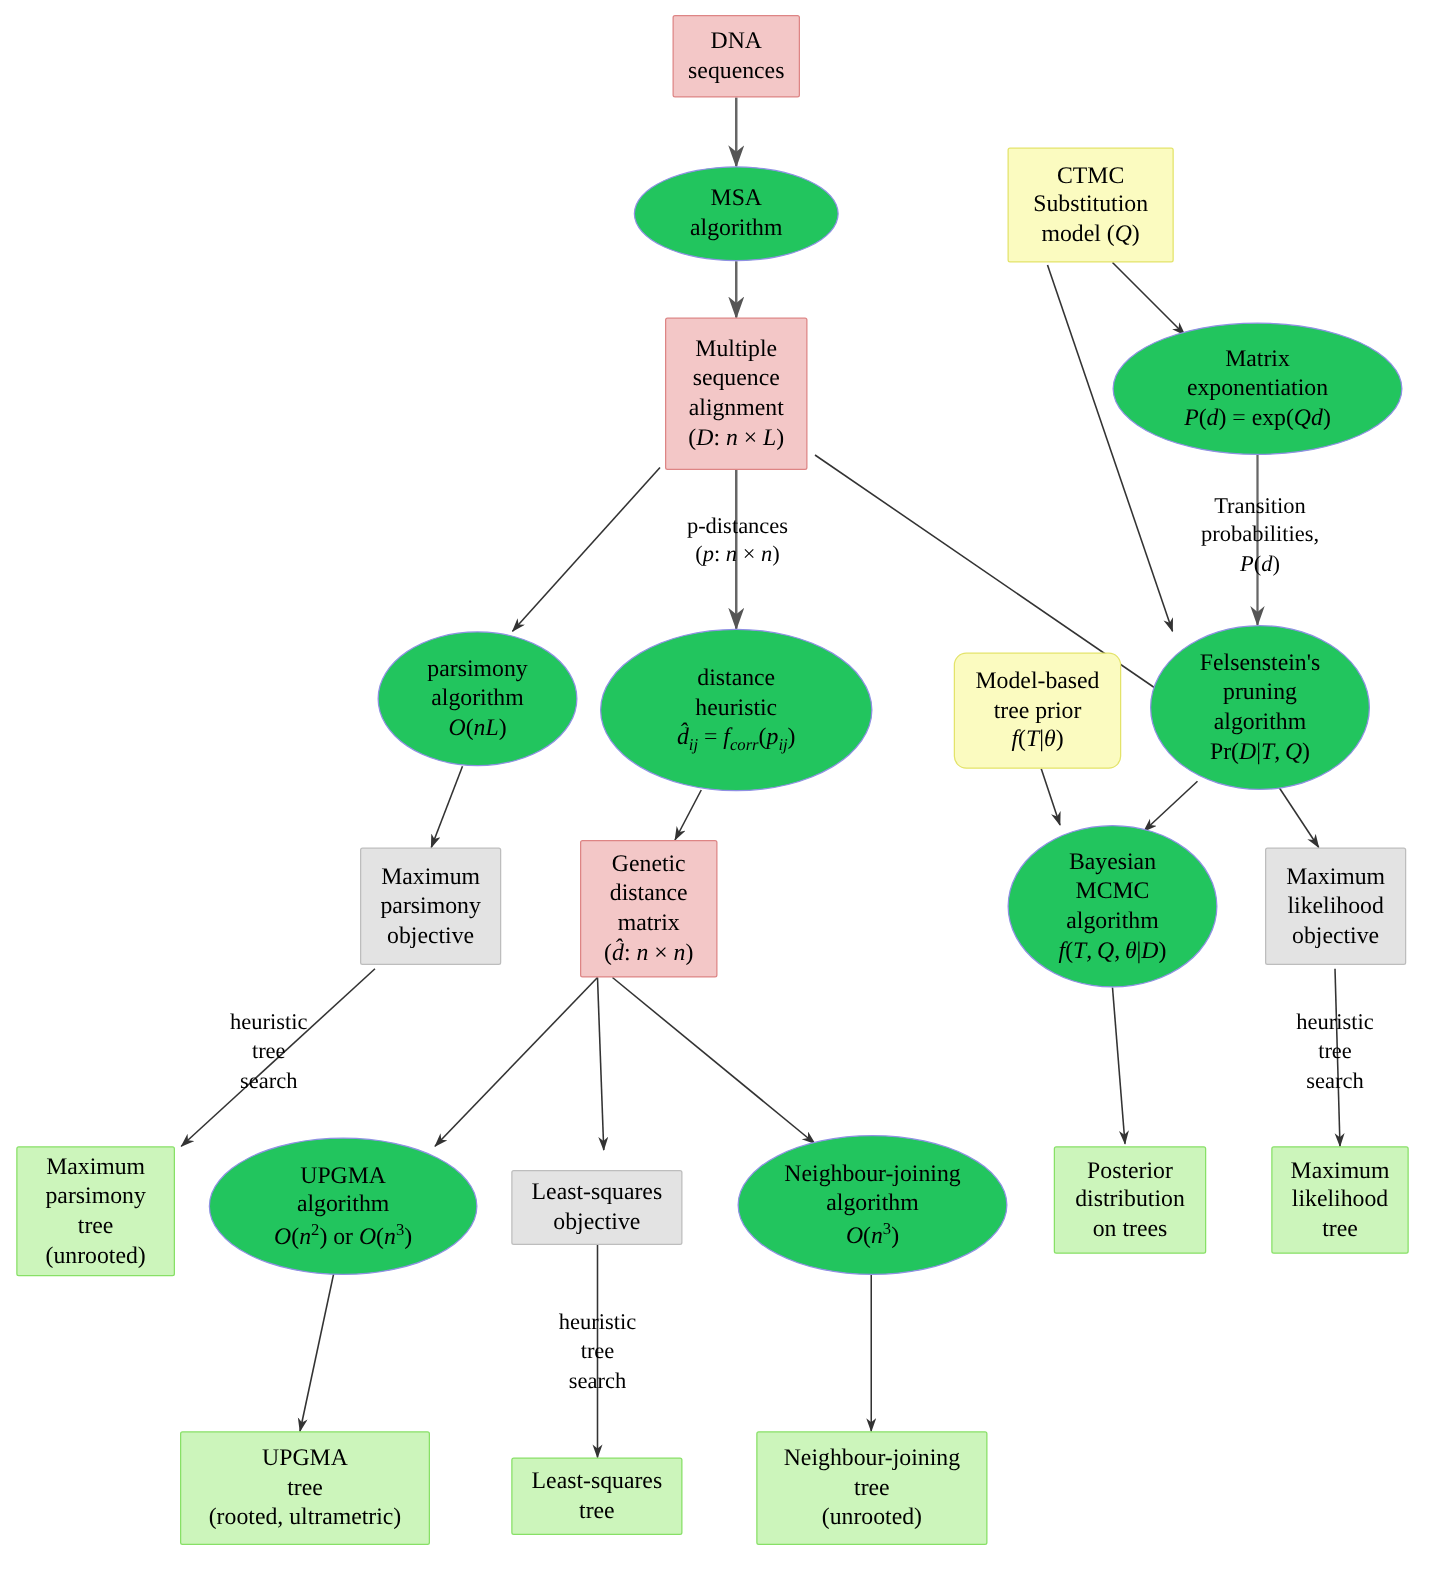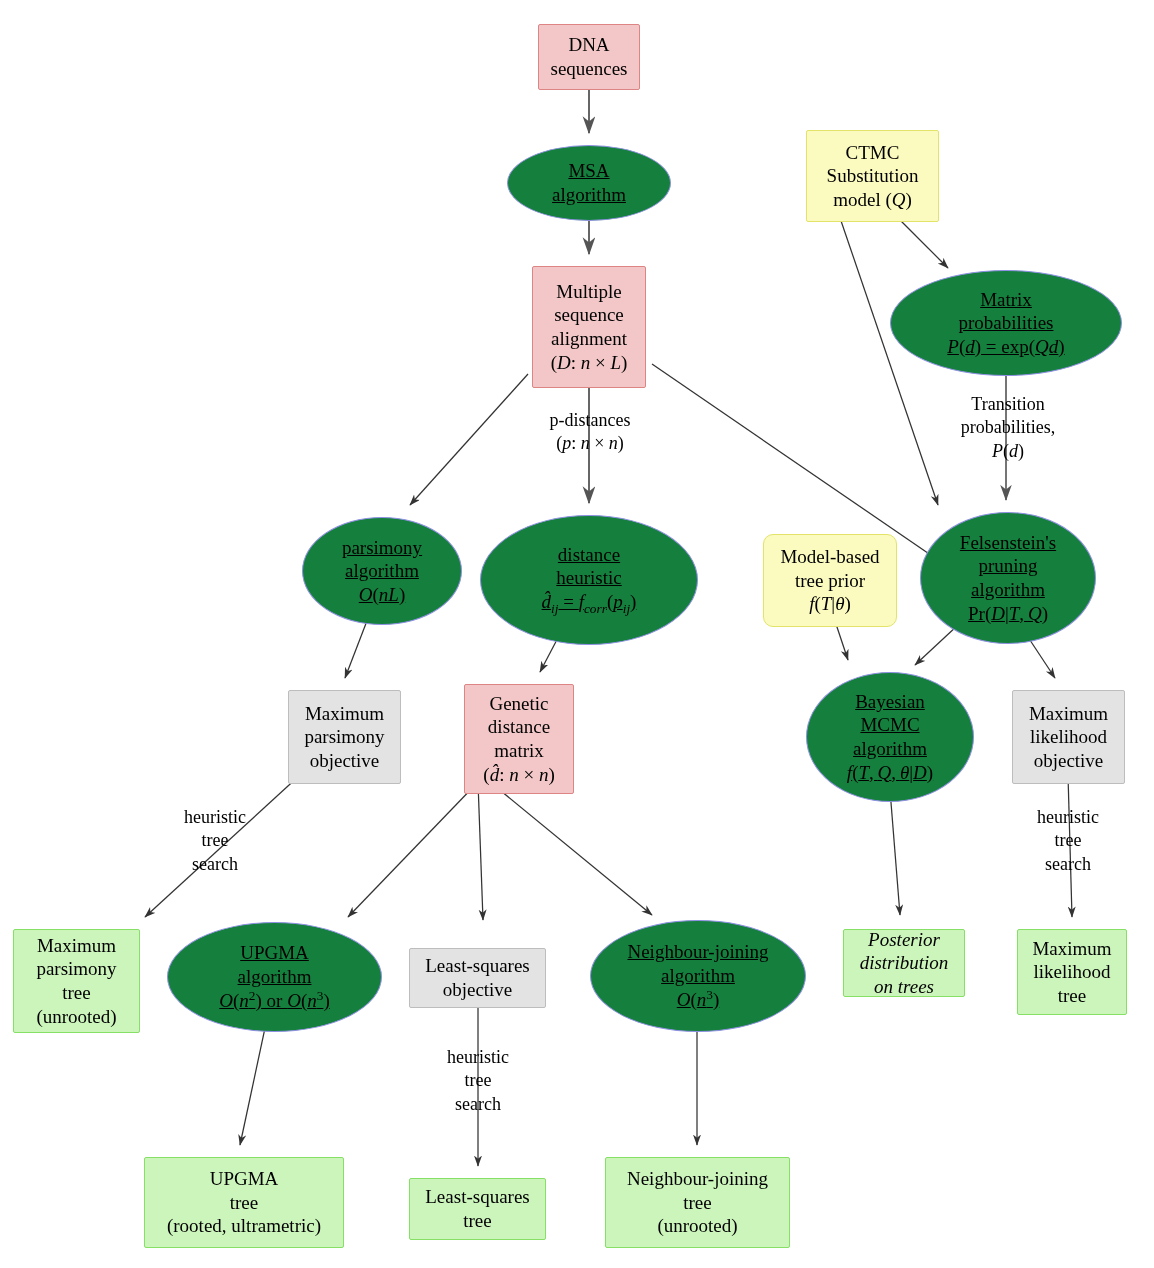--- a/index.html
+++ b/index.html
@@ -27,37 +27,35 @@
     box-sizing: border-box;
     display: flex;
     flex-direction: column;
     align-items: center;
     justify-content: center;
     text-align: center;
     line-height: 1.24;
     font-size: 19px;
     color: #000000;
     z-index: 2;
-    margin-top: 12px;
   }
   .node .ln { display: block; white-space: nowrap; }
   .box {
     border-width: 1.6px;
     border-style: solid;
     border-radius: 2px;
   }
   .box.red    { background: #f3c7c7; border-color: #dd8585; }
   .box.yellow { background: #fbfbc0; border-color: #e3e36a; }
   .box.gray   { background: #e3e3e3; border-color: #bdbdbd; }
   .box.green  { background: #ccf5bb; border-color: #87e066; }
   .ell {
-    background: #15803d;
+    background: #22c55e;
     border: 1.6px solid #8f90e3;
     border-radius: 50%;
-    text-decoration: underline;
   }
   .elabel {
     position: absolute;
     font-size: 18px;
     line-height: 1.3;
     color: #000000;
     text-align: center;
     z-index: 3;
     white-space: nowrap;
   }
@@ -146,21 +144,21 @@
 
   <div class="node box red" style="left:532px; top:254px; width:114px; height:122px;">
     <span class="ln">Multiple</span>
     <span class="ln">sequence</span>
     <span class="ln">alignment</span>
     <span class="ln">(<span class="mathit">D</span>: <span class="mathit">n</span> × <span class="mathit">L</span>)</span>
   </div>
 
   <div class="node ell" style="left:890px; top:258px; width:232px; height:106px;">
     <span class="ln">Matrix</span>
-    <span class="ln">probabilities</span>
+    <span class="ln">exponentiation</span>
     <span class="ln"><span class="mathit">P</span>(<span class="mathit">d</span>) = exp(<span class="mathit">Qd</span>)</span>
   </div>
 
   <div class="node ell" style="left:302px; top:505px; width:160px; height:108px;">
     <span class="ln">parsimony</span>
     <span class="ln">algorithm</span>
     <span class="ln"><span class="mathit">O</span>(<span class="mathit">nL</span>)</span>
   </div>
 
   <div class="node ell" style="left:480px; top:503px; width:218px; height:130px;">
@@ -225,21 +223,21 @@
     <span class="ln">Least-squares</span>
     <span class="ln">objective</span>
   </div>
 
   <div class="node ell" style="left:590px; top:908px; width:216px; height:112px;">
     <span class="ln">Neighbour-joining</span>
     <span class="ln">algorithm</span>
     <span class="ln"><span class="mathit">O</span>(<span class="mathit">n</span><sup>3</sup>)</span>
   </div>
 
-  <div class="node box green" style="left:843px; top:917px; width:122px; height:68px;font-style:italic;">
+  <div class="node box green" style="left:843px; top:917px; width:122px; height:86px;">
     <span class="ln">Posterior</span>
     <span class="ln">distribution</span>
     <span class="ln">on trees</span>
   </div>
 
   <div class="node box green" style="left:1017px; top:917px; width:110px; height:86px;">
     <span class="ln">Maximum</span>
     <span class="ln">likelihood</span>
     <span class="ln">tree</span>
   </div>

